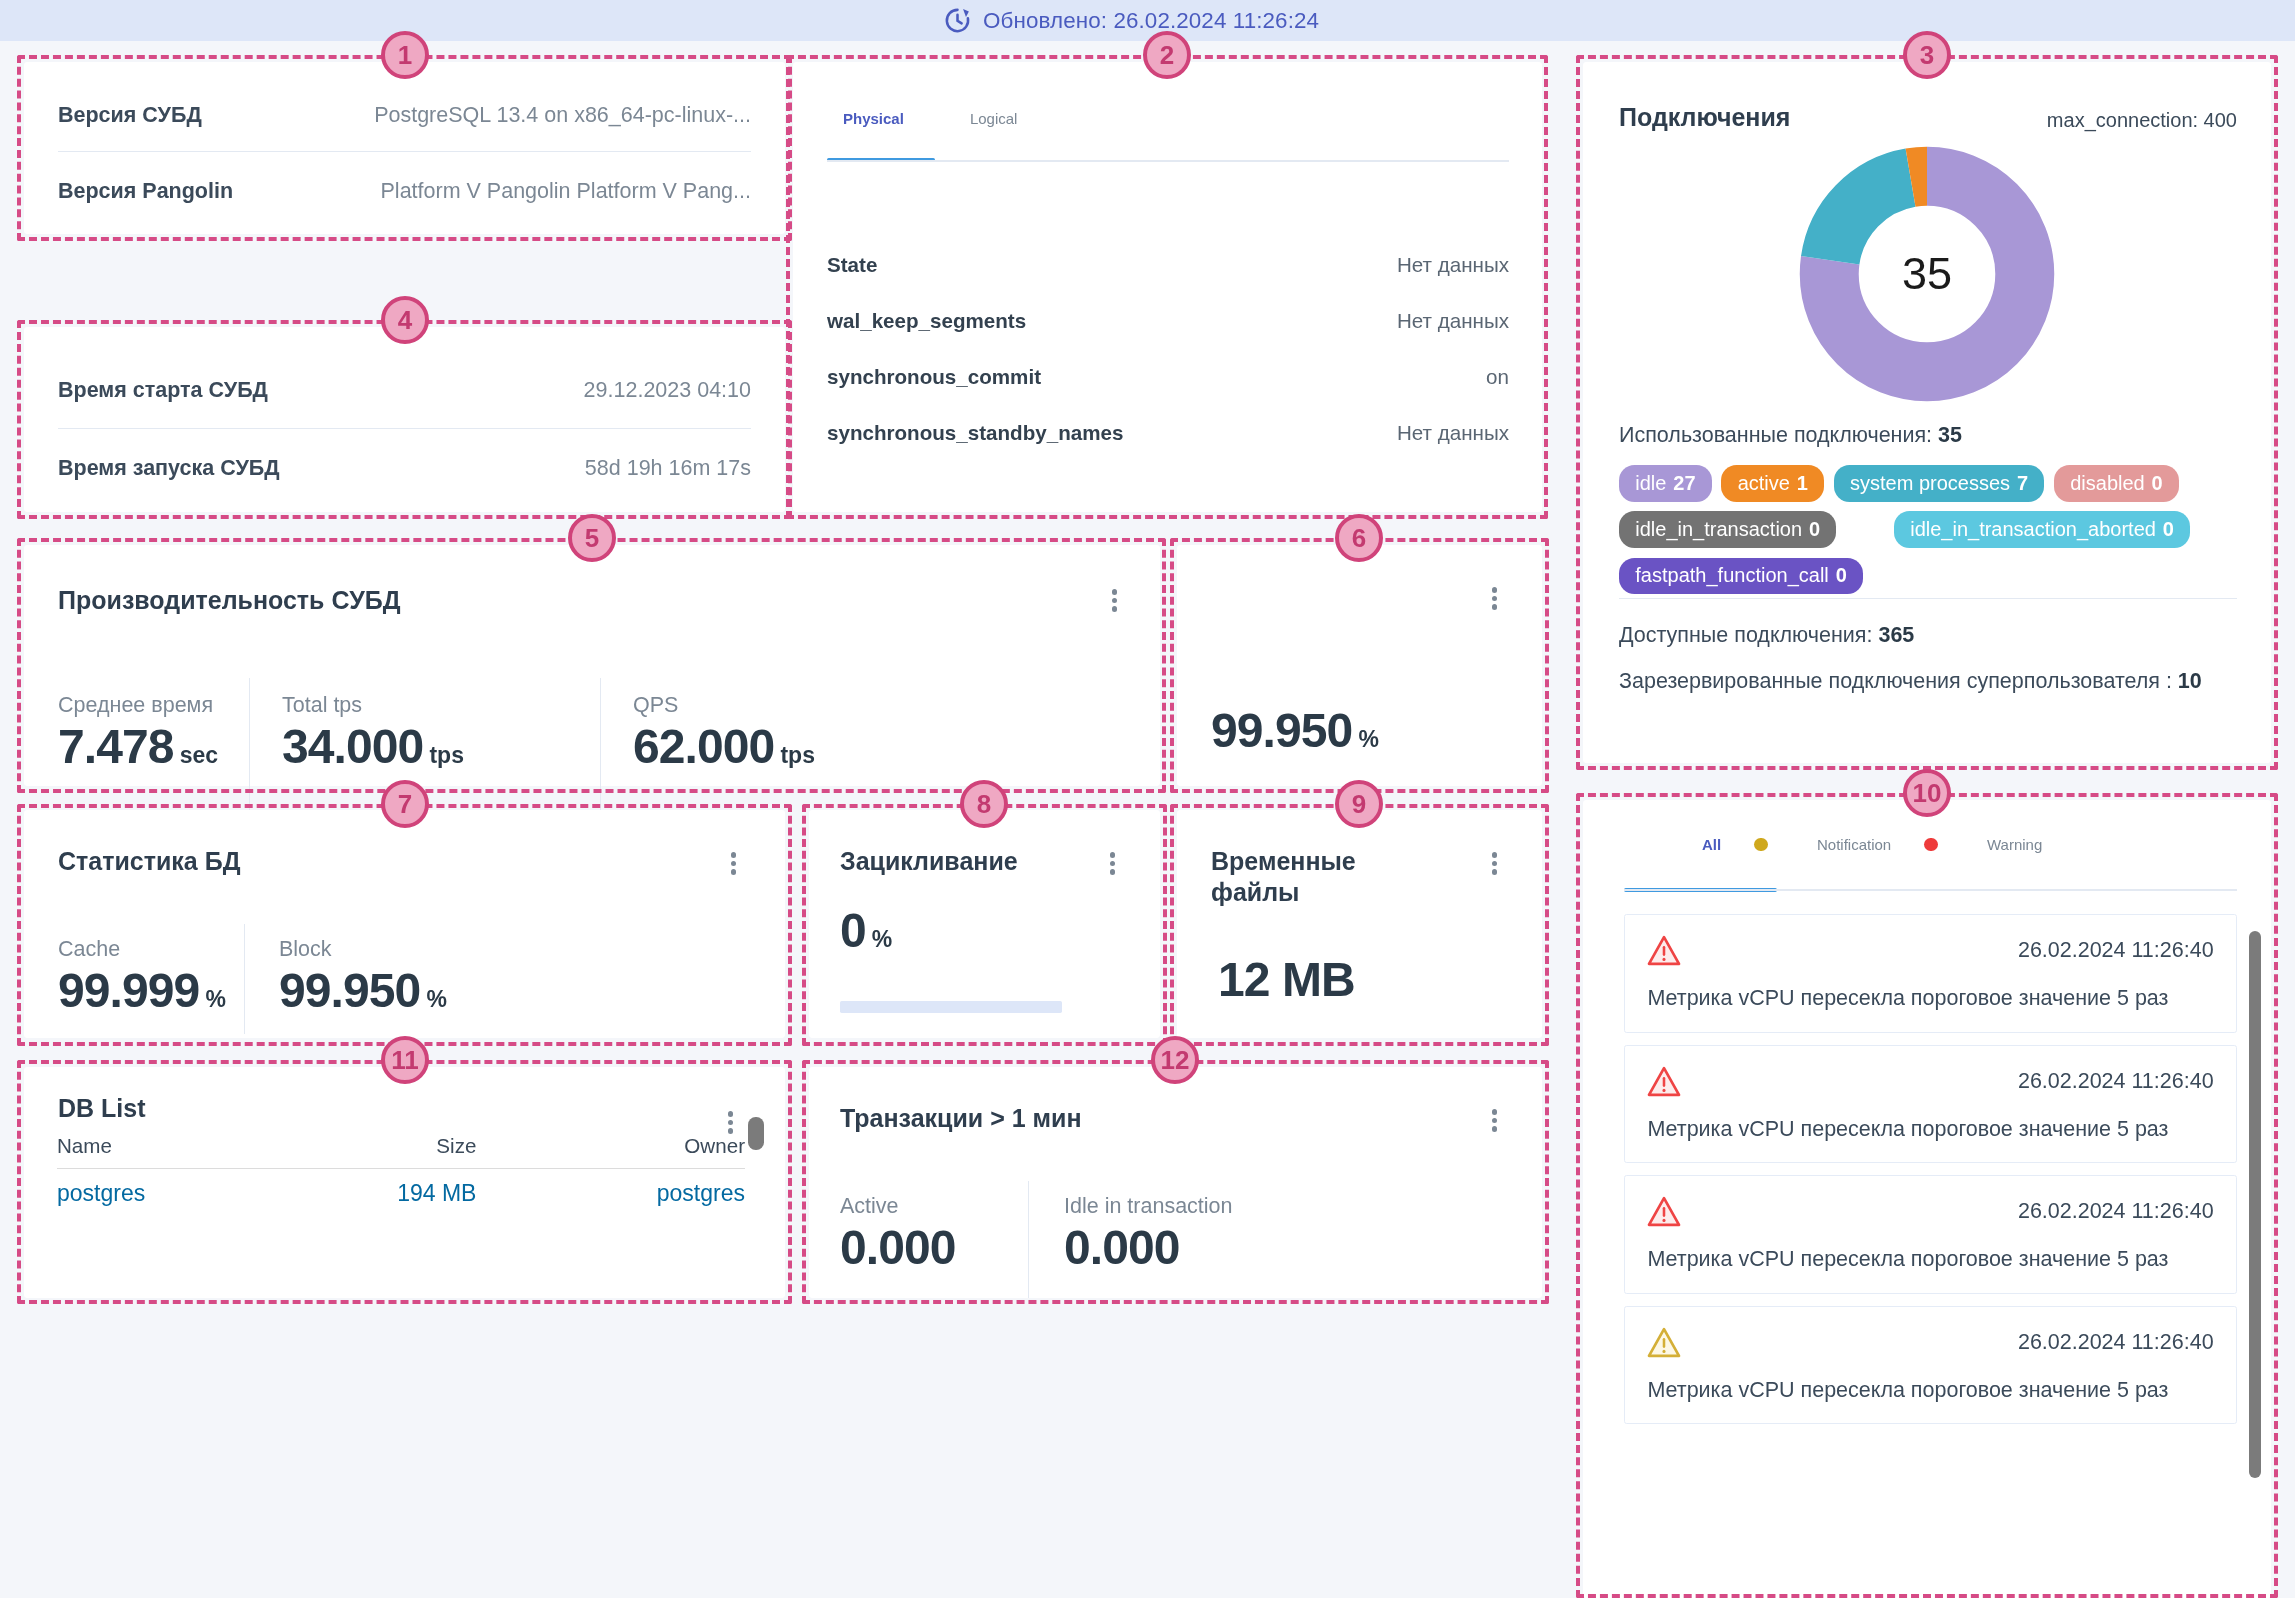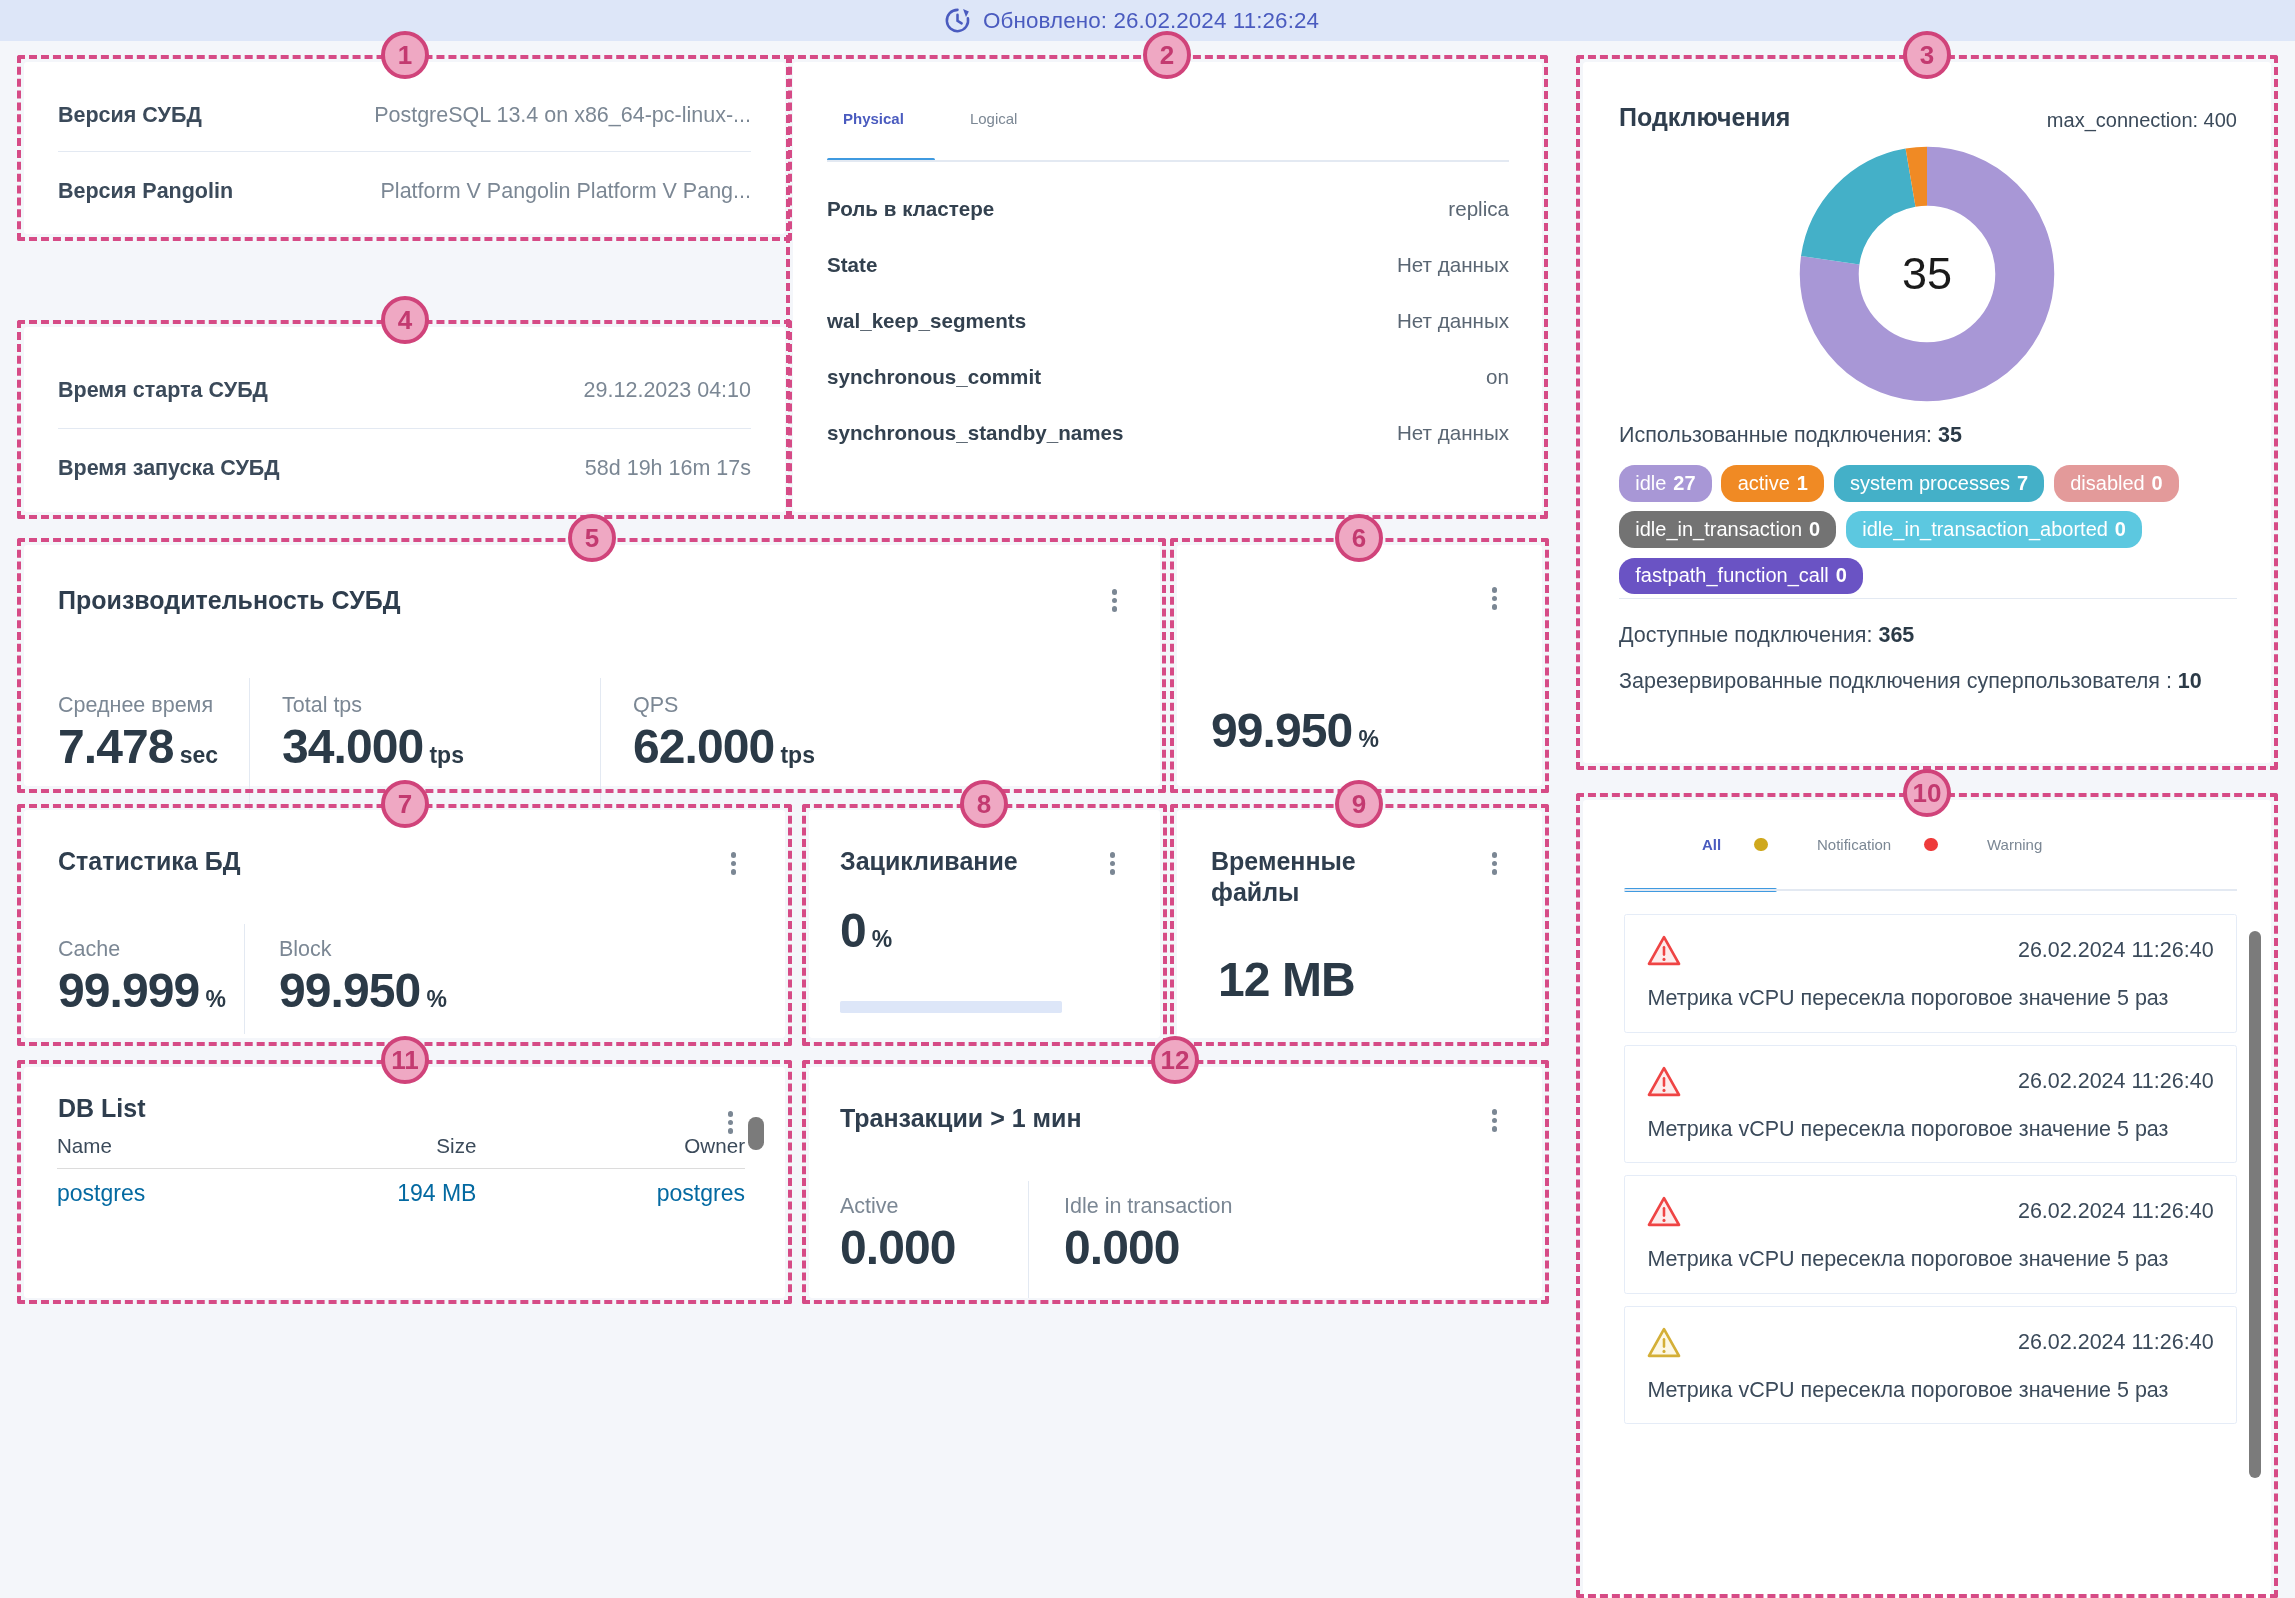--- a/index.html
+++ b/index.html
@@ -160,24 +160,20 @@
   </div>
 
   <div class="card" style="left:793px; top:62px; width:749px; height:450px;">
     <div class="tabs" style="position:absolute; left:34px; top:48px; gap:50px;">
       <div class="tab active">Physical</div>
       <div class="tab">Logical</div>
     </div>
     <div class="tab-underline" style="position:absolute; left:34px; top:96px; width:108px;"></div>
     <div class="tabline" style="position:absolute; left:34px; right:33px; top:98px;"></div>
 
-    <div class="spec-row" style="position:absolute; left:34px; right:33px; top:135px;">
-      <span class="spec-k">Роль в кластере</span>
-      <span class="spec-v">replica</span>
-    </div>
     <div class="spec-row" style="position:absolute; left:34px; right:33px; top:191px;">
       <span class="spec-k">State</span>
       <span class="spec-v">Нет данных</span>
     </div>
     <div class="spec-row" style="position:absolute; left:34px; right:33px; top:247px;">
       <span class="spec-k">wal_keep_segments</span>
       <span class="spec-v">Нет данных</span>
     </div>
     <div class="spec-row" style="position:absolute; left:34px; right:33px; top:303px;">
       <span class="spec-k">synchronous_commit</span>
@@ -221,21 +217,21 @@
         <b>7</b>
       </span>
       <span class="badge" style="background:#e39a9a;">
         <span>disabled</span>
         <b>0</b>
       </span>
       <span class="badge" style="background:#737373;">
         <span>idle_in_transaction</span>
         <b>0</b>
       </span>
-      <span class="badge" style="background:#5cc8e0;">
+      <span class="badge" style="background:#5cc8e0;margin-left:48px;">
         <span>idle_in_transaction_aborted</span>
         <b>0</b>
       </span>
       <span class="badge" style="background:#6a53c4;">
         <span>fastpath_function_call</span>
         <b>0</b>
       </span>
     </div>
 
     <div class="hr" style="position:absolute; left:36px; right:34px; top:536px;"></div>

